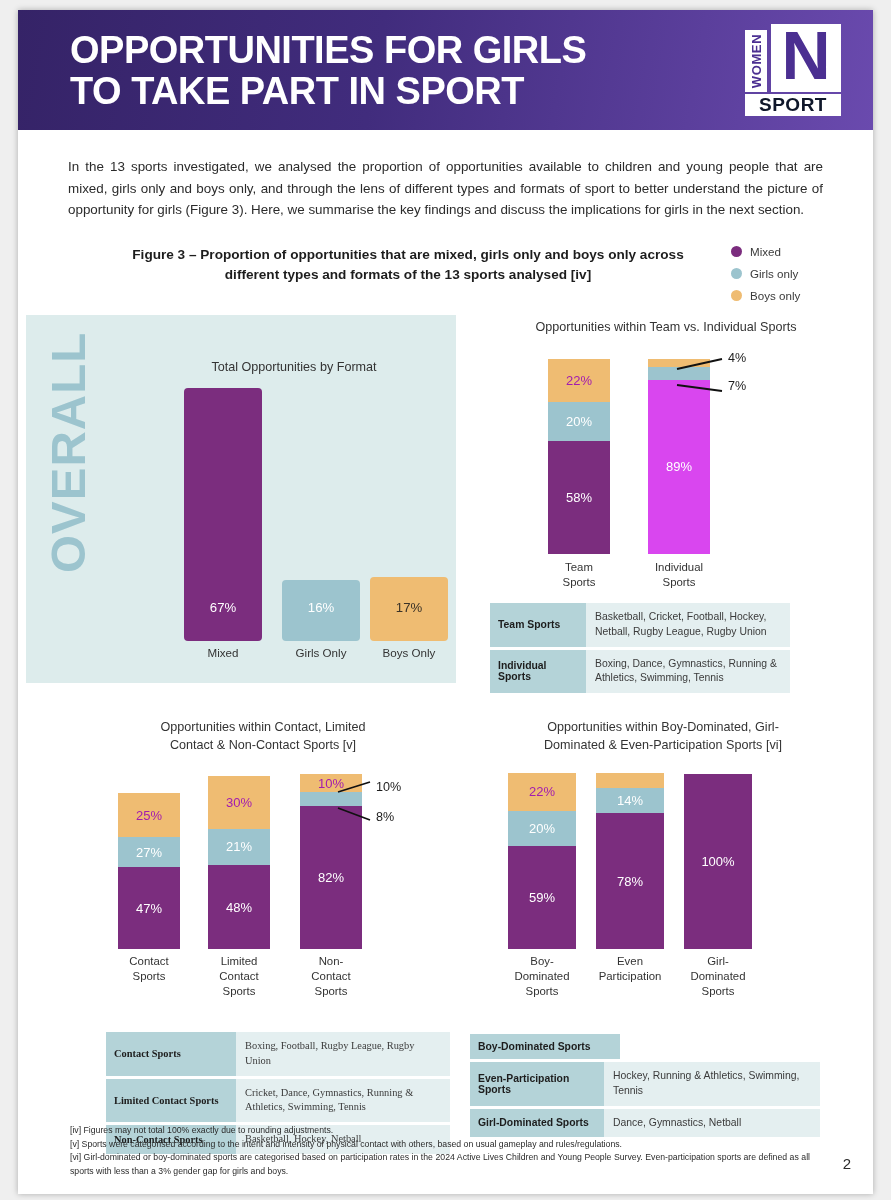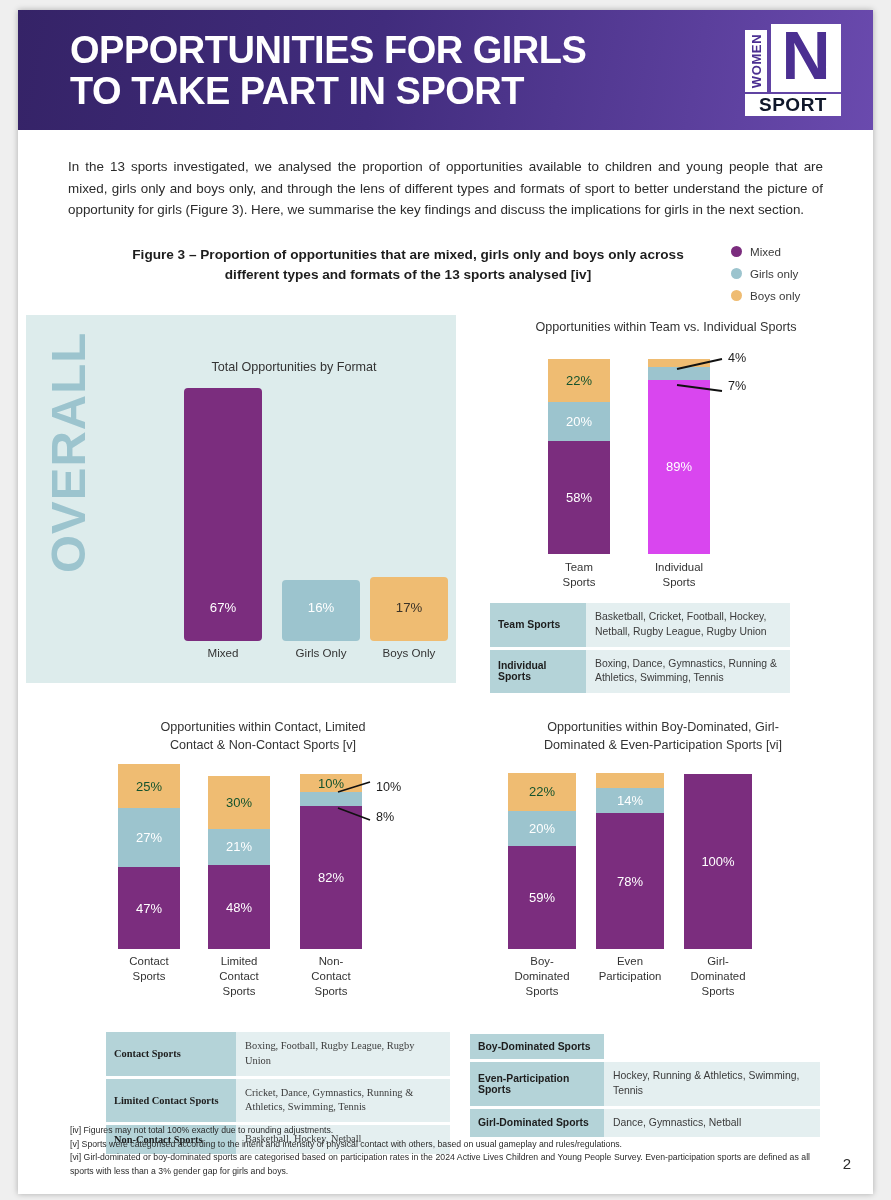--- a/index.html
+++ b/index.html
@@ -170,21 +170,21 @@
   
   .stack-plot { position: relative; }
   .stack-col { position: absolute; bottom: 0; }
   .seg {
     position: relative;
     display: flex; align-items: center; justify-content: center;
     font-size: 13px;
   }
   .seg.mixed  { color: #ffffff; }
   .seg.girls  { color: #ffffff; }
-  .seg.boys   { color: #14532d; }
+  .seg.boys   { color: #a21caf; }
   .stack-labels { position: relative; }
   .stack-labels div {
     position: absolute; text-align: center;
     font-size: 11.4px; color: #333333; line-height: 1.3;
   }
   .callout {
     position: absolute;
     font-size: 12.6px;
     color: #1d1d1d;
   }
@@ -344,21 +344,21 @@
     <div style="position:absolute;left:60px;top:0;width:370px;">
       <div class="chart-title">
         <span>Opportunities within Contact, Limited</span><br>
         <span>Contact &amp; Non-Contact Sports [v]</span>
       </div>
       <div class="stack-plot" id="c3plot" style="position:relative;height:175px;margin-top:20px;">
           <div class="stack-col" style="left: 40px; width: 62px;">
             <div class="seg boys" style="height: 43.75px; background: rgb(239, 188, 114);">
               <span>25%</span>
             </div>
-            <div class="seg girls" style="height: 59px; background: rgb(156, 196, 206);">
+            <div class="seg girls" style="height: 30px; background: rgb(156, 196, 206);">
               <span>27%</span>
             </div>
             <div class="seg mixed" style="height: 82.25px; background: rgb(123, 45, 126);">
               <span>47%</span>
             </div>
           </div>
           <div class="stack-col" style="left: 130px; width: 62px;">
             <div class="seg boys" style="height: 52.5px; background: rgb(239, 188, 114);">
               <span>30%</span>
             </div>
@@ -443,21 +443,21 @@
         <div class="defkey" style="width: 130px;">Limited Contact Sports</div>
         <div class="defval">Cricket, Dance, Gymnastics, Running &amp; Athletics, Swimming, Tennis</div>
       </div>
       <div class="defrow">
         <div class="defkey" style="width: 130px;">Non-Contact Sports</div>
         <div class="defval">Basketball, Hockey, Netball</div>
       </div>
     </div>
   <div class="deftable" style="left:452px;top:1024px;width:350px;" id="deftable3">
       <div class="defrow">
-        <div class="defkey" style="width: 134px;">Boy-Dominated Sports</div>
+        <div class="defkey" style="width: 150px;">Boy-Dominated Sports</div>
       </div>
       <div class="defrow">
         <div class="defkey" style="width: 134px;">Even-Participation Sports</div>
         <div class="defval">Hockey, Running &amp; Athletics, Swimming, Tennis</div>
       </div>
       <div class="defrow">
         <div class="defkey" style="width: 134px;">Girl-Dominated Sports</div>
         <div class="defval">Dance, Gymnastics, Netball</div>
       </div>
     </div>

